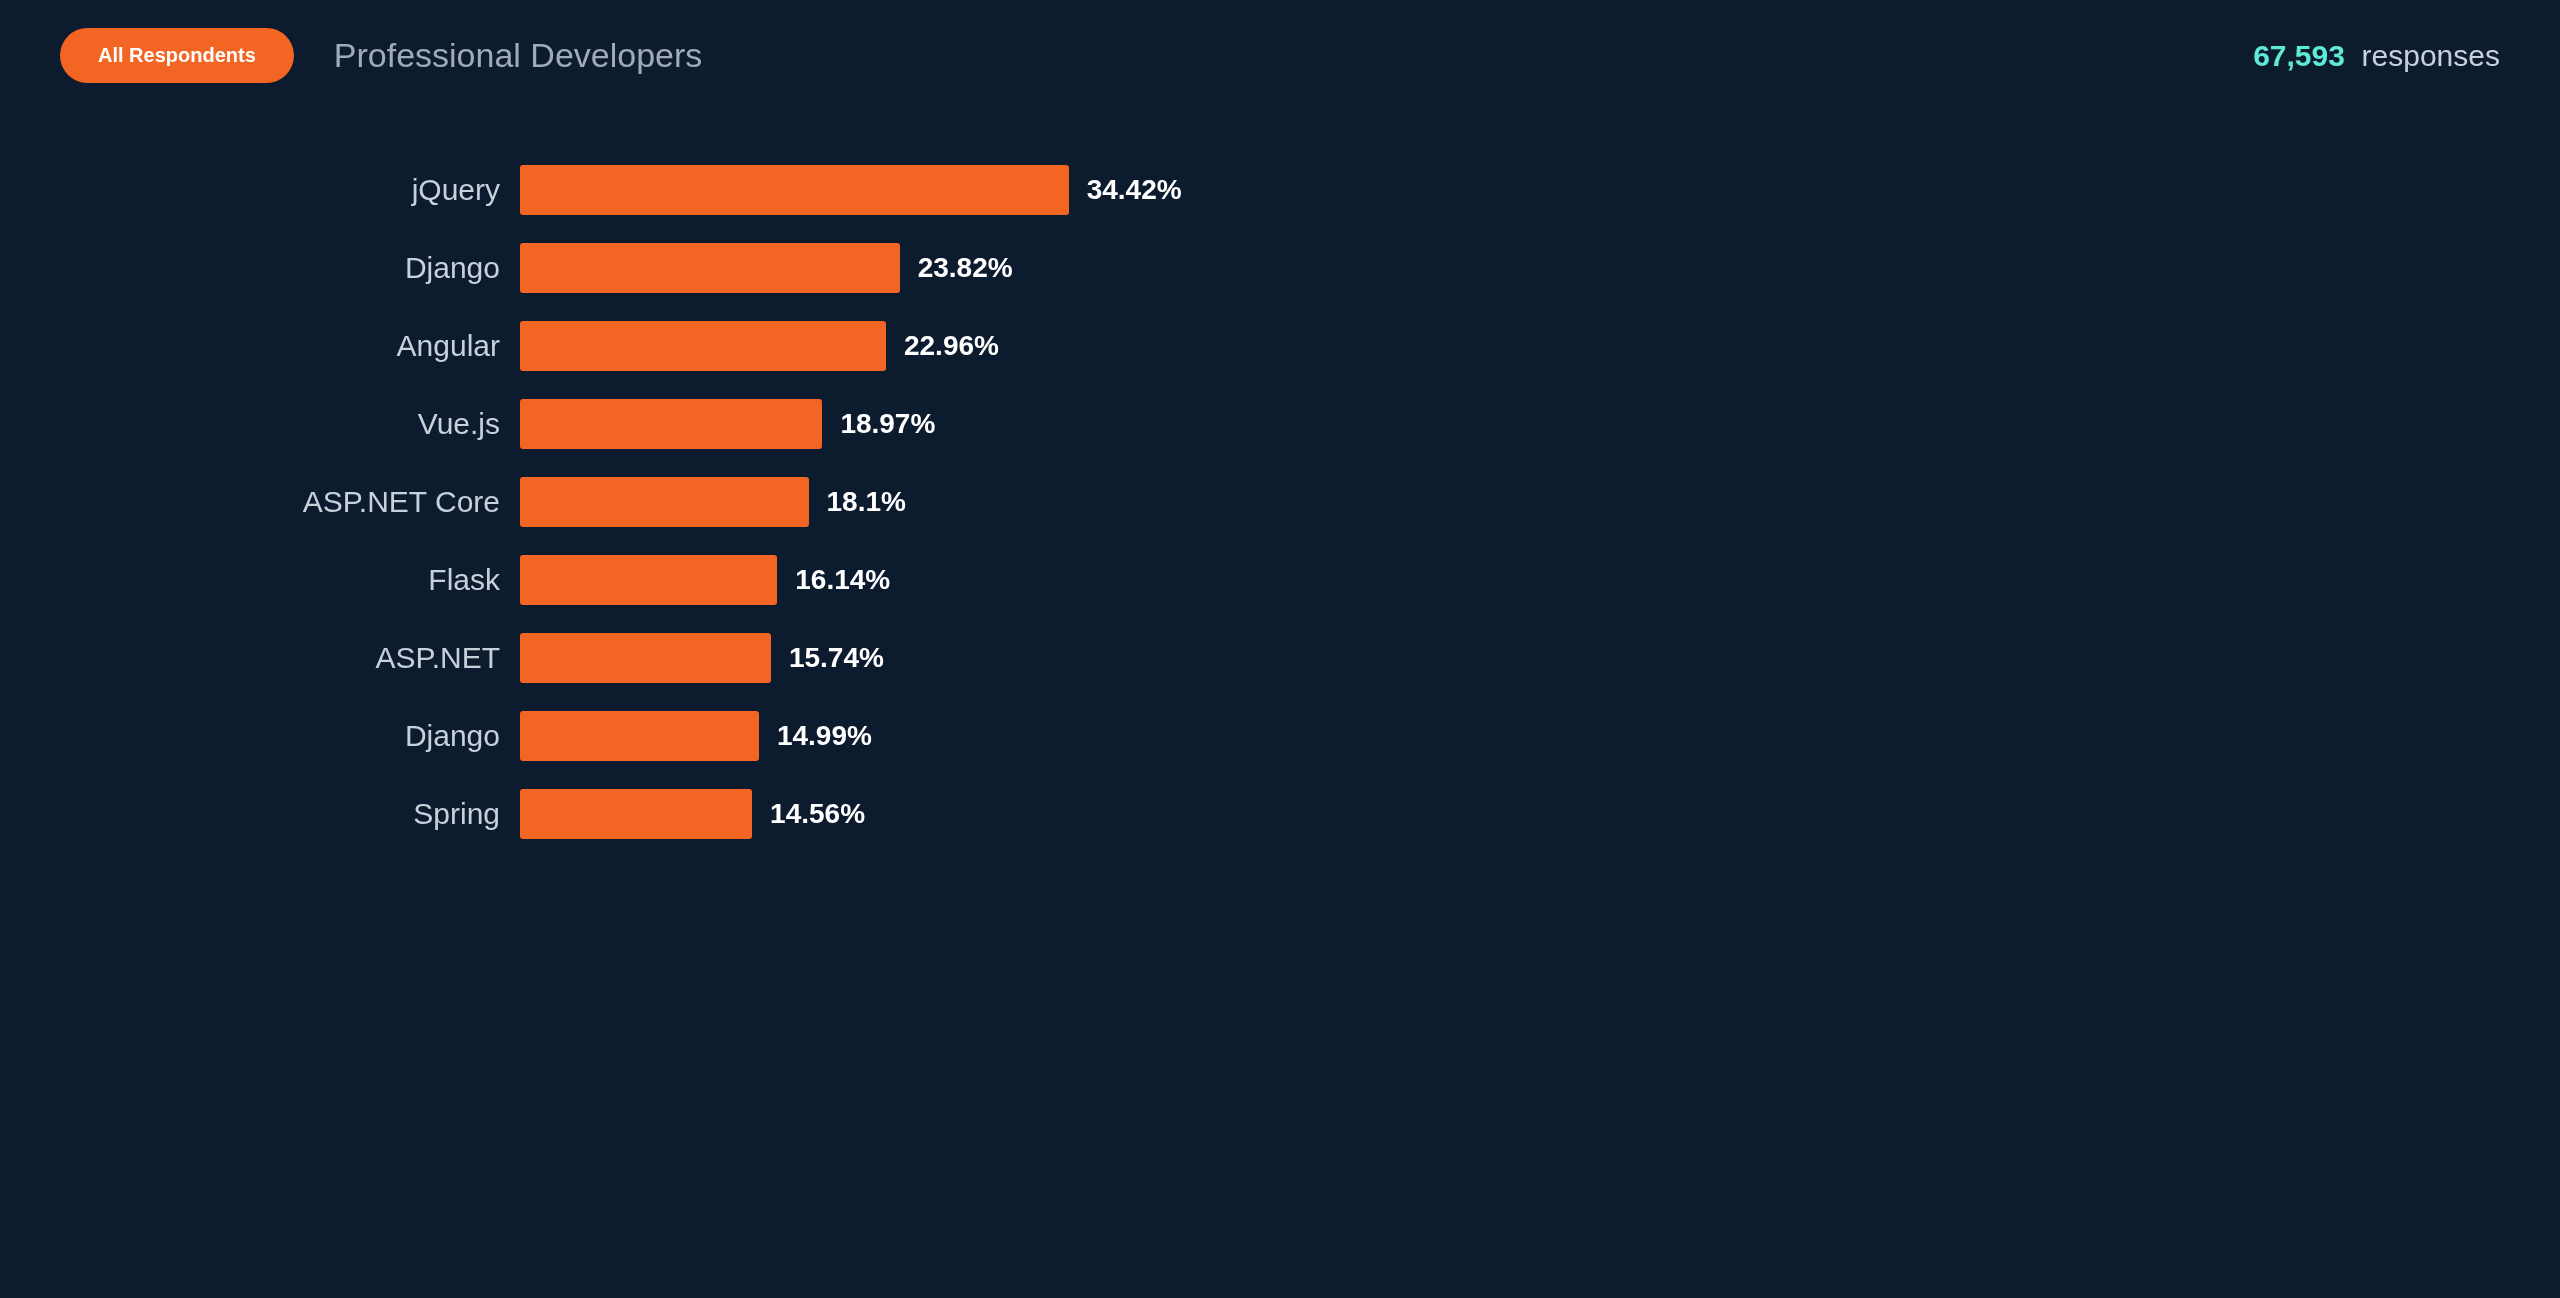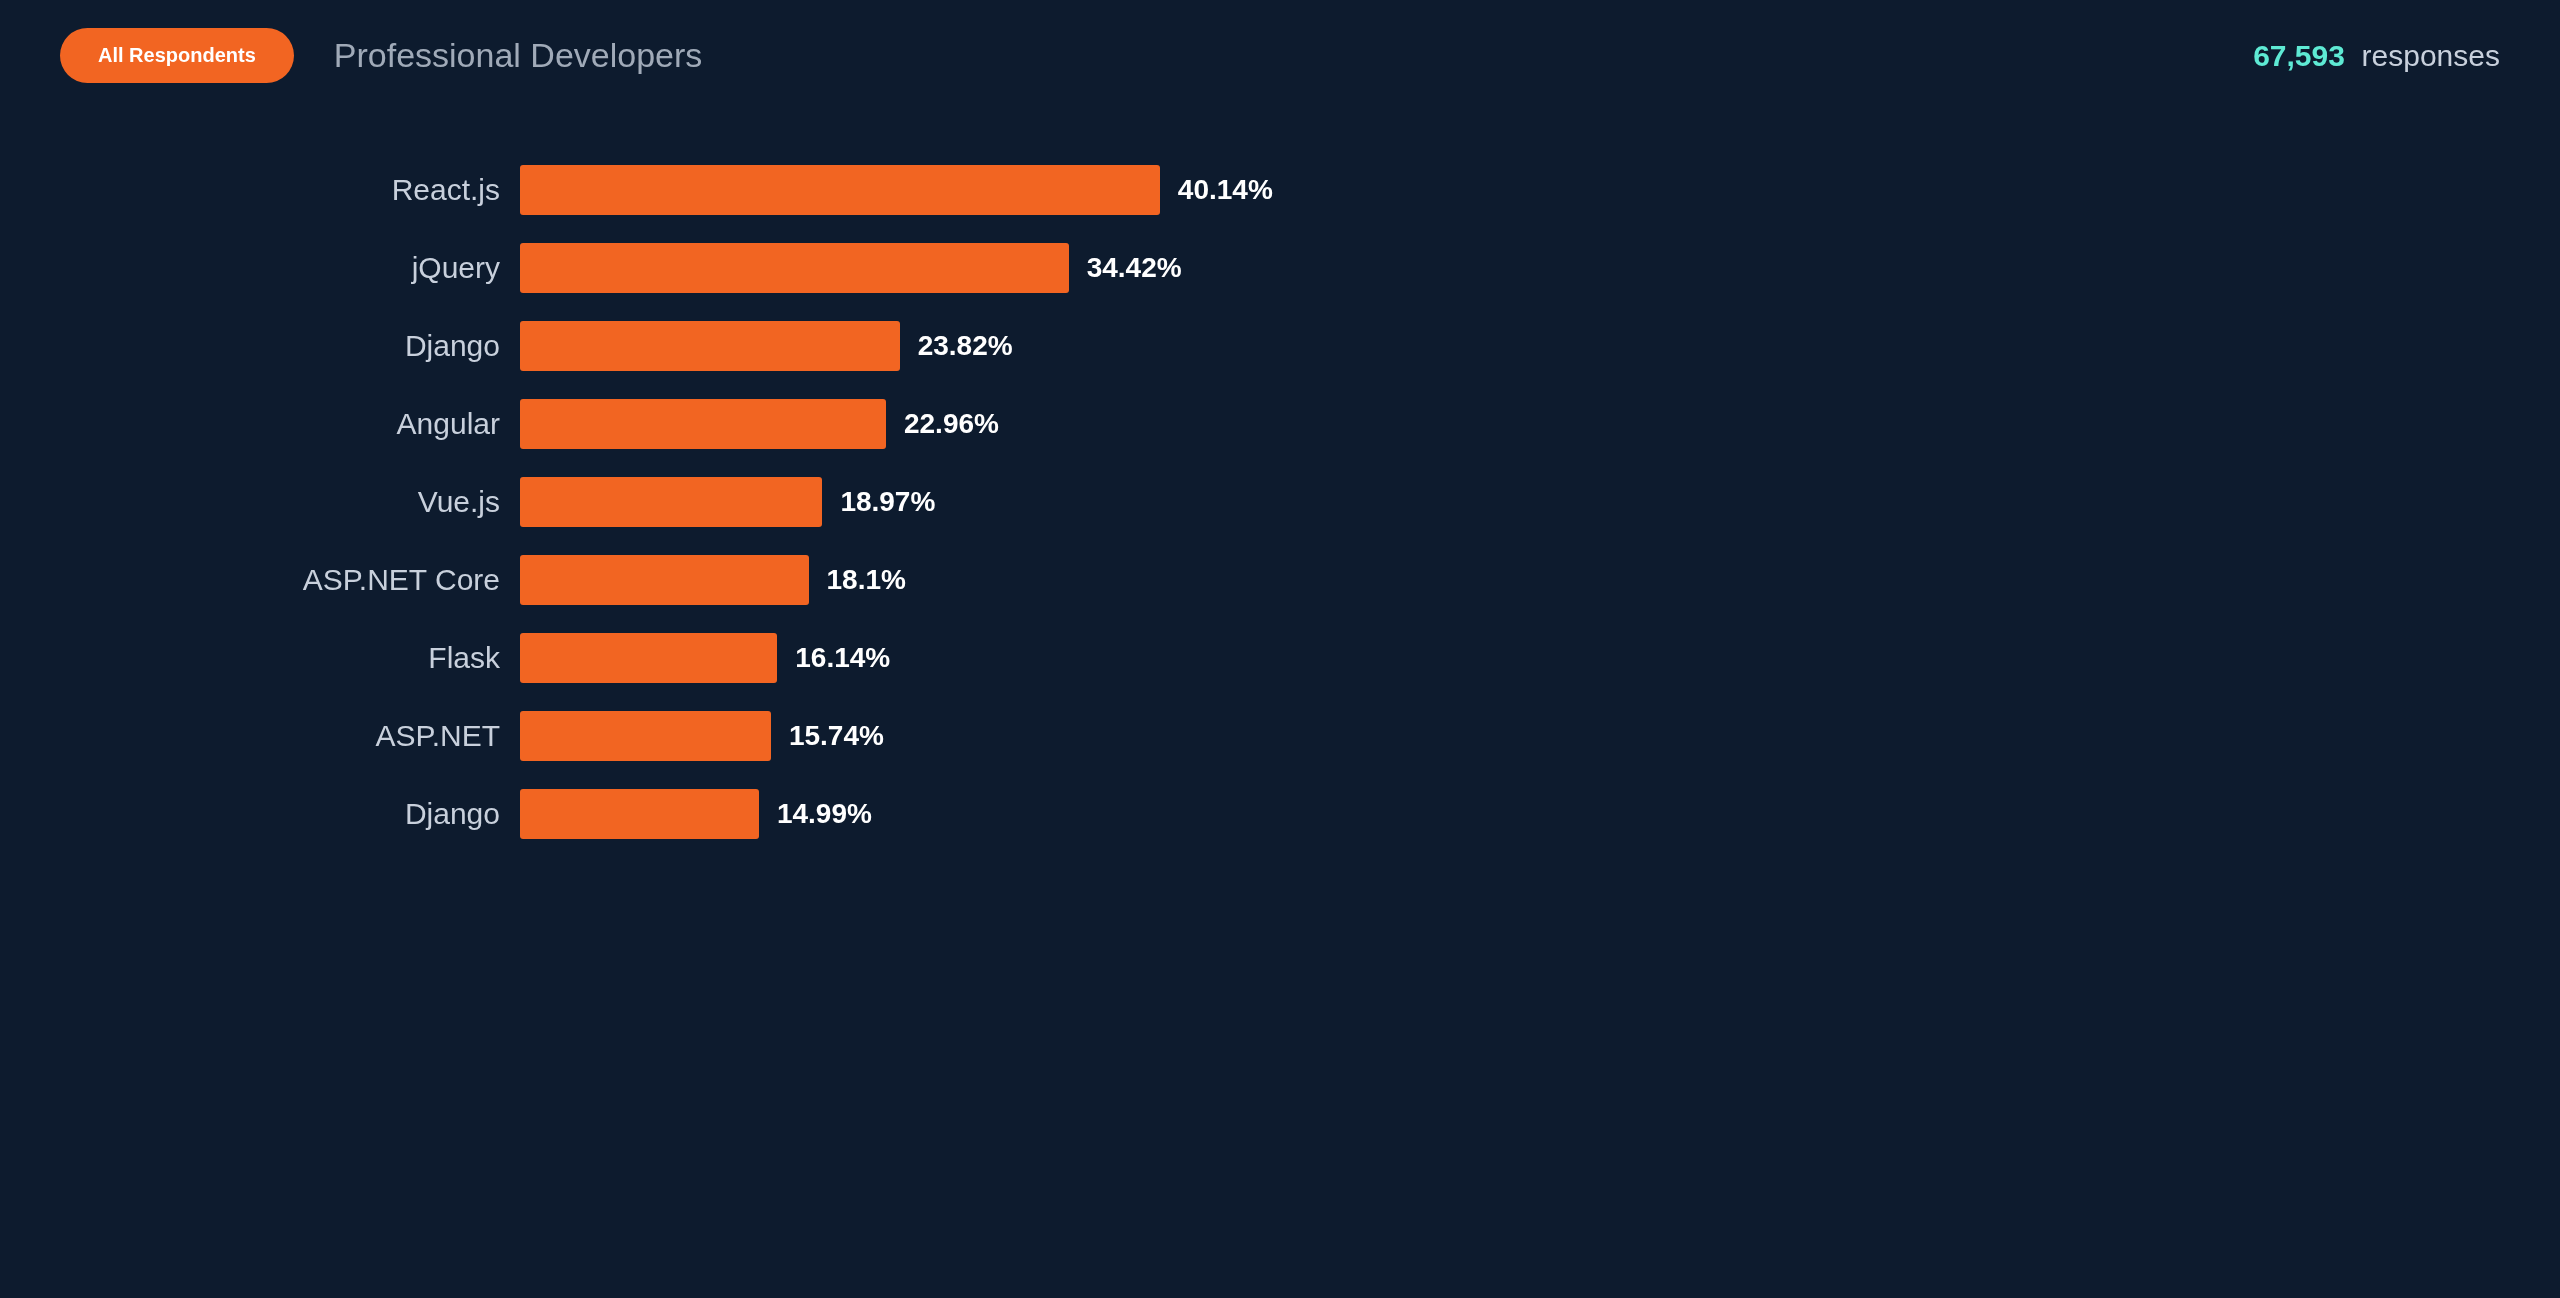--- a/index.html
+++ b/index.html
@@ -105,27 +105,20 @@
 <div class="header">
   <button class="btn-all-respondents">All Respondents</button>
   <span class="header-tab-label">Professional Developers</span>
   <span class="responses-count">
     <strong>67,593</strong>
     &nbsp;<span>responses</span>
   </span>
 </div>
 
 <div class="chart-container" id="chart-container">
-<div class="chart-row">
-      <div class="chart-label">React.js</div>
-      <div class="chart-bar-wrap">
-        <div class="chart-bar" style="width: 639.832px;"></div>
-        <div class="chart-pct">40.14%</div>
-      </div>
-    </div>
     <div class="chart-row">
       <div class="chart-label">jQuery</div>
       <div class="chart-bar-wrap">
         <div class="chart-bar" style="width: 548.655px;"></div>
         <div class="chart-pct">34.42%</div>
       </div>
     </div>
     <div class="chart-row">
       <div class="chart-label">Django</div>
       <div class="chart-bar-wrap">
@@ -168,13 +161,20 @@
         <div class="chart-pct">15.74%</div>
       </div>
     </div>
     <div class="chart-row">
       <div class="chart-label">Django</div>
       <div class="chart-bar-wrap">
         <div class="chart-bar" style="width: 238.941px;"></div>
         <div class="chart-pct">14.99%</div>
       </div>
     </div>
+    <div class="chart-row">
+      <div class="chart-label">Spring</div>
+      <div class="chart-bar-wrap">
+        <div class="chart-bar" style="width: 232.086px;"></div>
+        <div class="chart-pct">14.56%</div>
+      </div>
+    </div>
   </div>
 
 </body></html>

